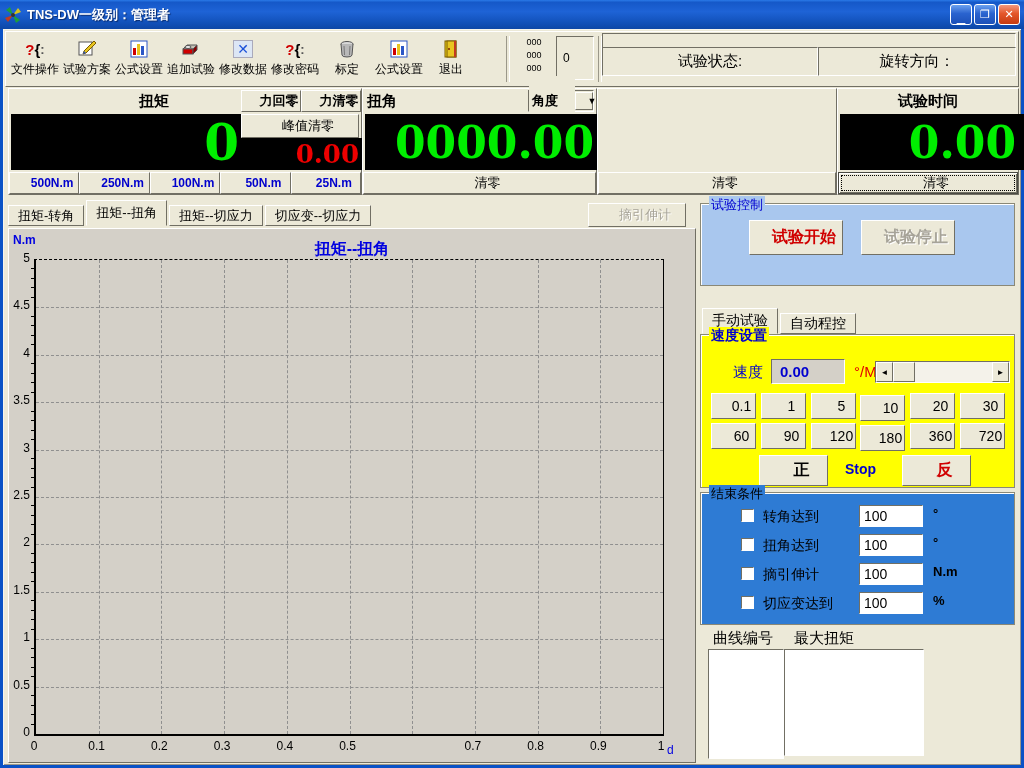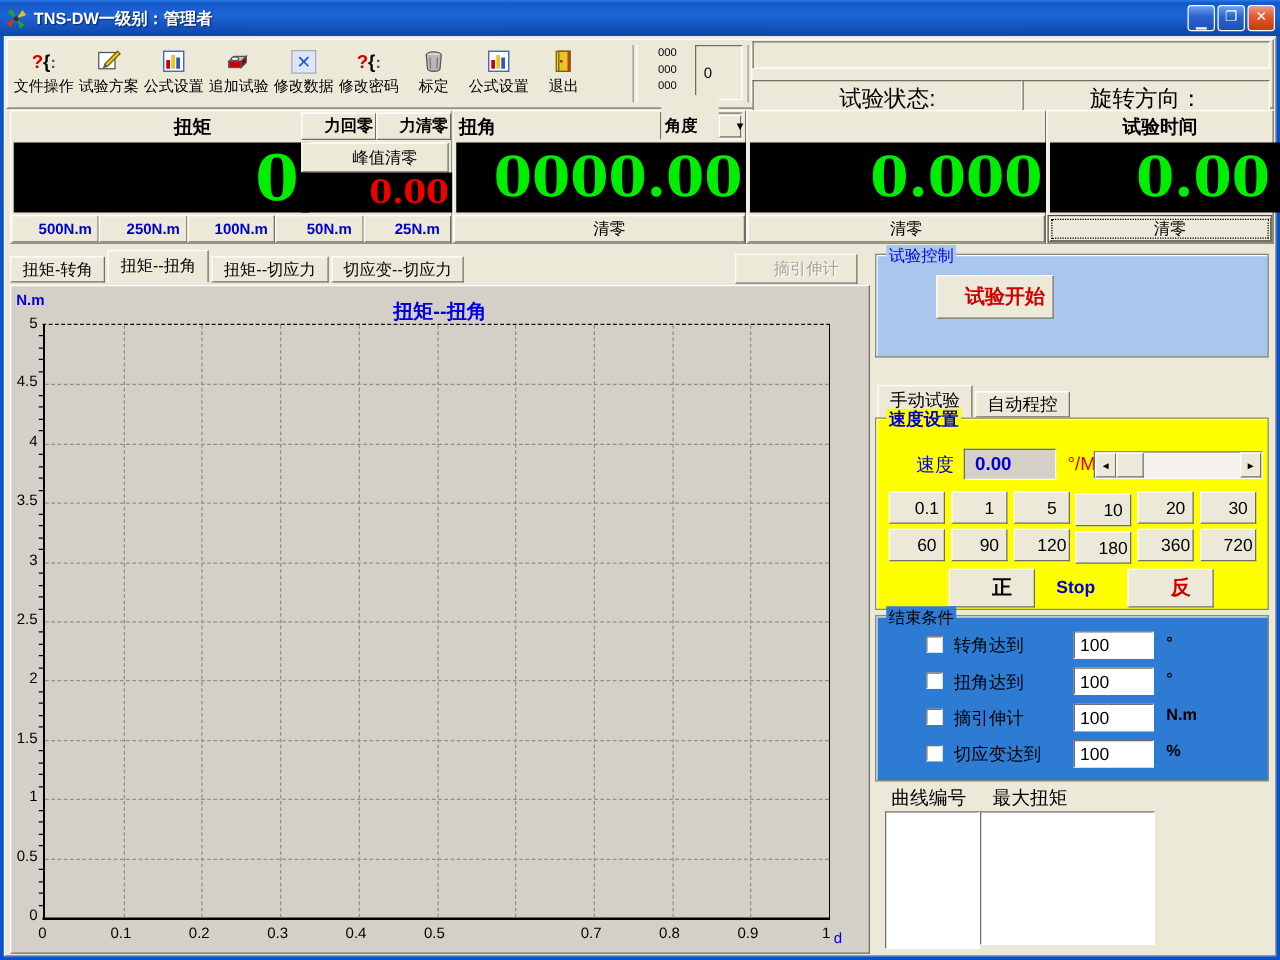--- a/index.html
+++ b/index.html
@@ -38,22 +38,22 @@
   .tbtn .ic{height:22px;display:flex;align-items:center;justify-content:center;}
   .tbtn .lb{font-size:12px;color:#000;white-space:nowrap;}
   .tb-sep{position:absolute;top:4px;width:2px;height:46px;
     border-left:1px solid #9b988a;border-right:1px solid #fff;}
   .counter{position:absolute;left:510px;top:4px;width:36px;font-size:9px;
     line-height:13px;text-align:center;color:#000;}
   .counter-val{position:absolute;left:550px;top:4px;width:38px;height:44px;
     background:#ece9d8;font-size:12px;display:flex;align-items:center;padding-left:6px;
     box-sizing:border-box;}
   .statusbar-top{position:absolute;left:596px;top:1px;right:2px;height:20px;background:#ece9d8;}
-  .status-field{position:absolute;top:32px;height:27px;background:#ece9d8;
-    display:flex;align-items:center;justify-content:center;font-size:18px;color:#000;}
+  .status-field{position:absolute;top:15px;height:27px;background:#ece9d8;
+    display:flex;align-items:center;justify-content:center;font-size:15px;color:#000;}
   
   .dpanel{position:absolute;top:59px;height:105px;background:#ece9d8;}
   .dhead{position:absolute;left:0;top:0;right:0;height:24px;display:flex;align-items:center;}
   .dtitle{font-weight:bold;font-size:15px;color:#000;}
   .lcd{position:absolute;background:#000;display:flex;align-items:center;
     justify-content:flex-end;font-family:"DejaVu Serif","Liberation Serif",serif;
     font-weight:bold;overflow:hidden;}
   .lcd.green{color:#00ee00;}
   .lcd.red{color:#ee0000;}
   .dfoot{position:absolute;left:0;bottom:0;right:0;height:22px;display:flex;}
@@ -287,21 +287,20 @@
           <span class="ca btn raised">▼</span>
         </div>
       </div>
       <div class="lcd green" style="left:2px;top:25px;width:229px;height:56px;font-size:44px;padding-right:6px">0000.00</div>
       <div class="dfoot">
         <div class="btn raised clear-btn">清零</div>
       </div>
     </div>
 
     <div class="dpanel raised" style="left:594px;width:238px">
-      <div class="lcd green" style="left:2px;top:25px;width:234px;height:56px;font-size:44px;padding-right:10px">0.000</div>
       <div class="dfoot">
         <div class="btn raised clear-btn">清零</div>
       </div>
     </div>
 
     <div class="dpanel raised" style="left:834px;width:180px">
       <div class="dhead" style="justify-content:center">
         <span class="dtitle">试验时间</span>
       </div>
       <div class="lcd green" style="left:2px;top:25px;width:176px;height:56px;font-size:44px;padding-right:8px">0.00</div>
@@ -403,20 +402,21 @@
         <div class="mtick" style="left: 22px; top: 67.92px;"></div>
         <div class="mtick" style="left: 22px; top: 58.44px;"></div>
         <div class="mtick" style="left: 22px; top: 48.96px;"></div>
         <div class="mtick" style="left: 22px; top: 39.48px;"></div>
         <div class="xunit" style="left: 658px; top: 514px;">d</div>
       </div>
 
     <div class="grp ctrl-grp">
       <span class="grp-label">试验控制</span>
       <div class="btn raised start-btn">试验开始</div>
+      <div class="btn raised stop-btn">试验停止</div>
     </div>
 
     <div class="rtabs">
       <div class="tab raised active" style="font-size:14px">手动试验</div>
       <div class="tab raised" style="font-size:14px">自动程控</div>
     </div>
 
     <div class="grp speed-grp">
       <span class="grp-label">速度设置</span>
       <span class="speed-lab">速度</span>

